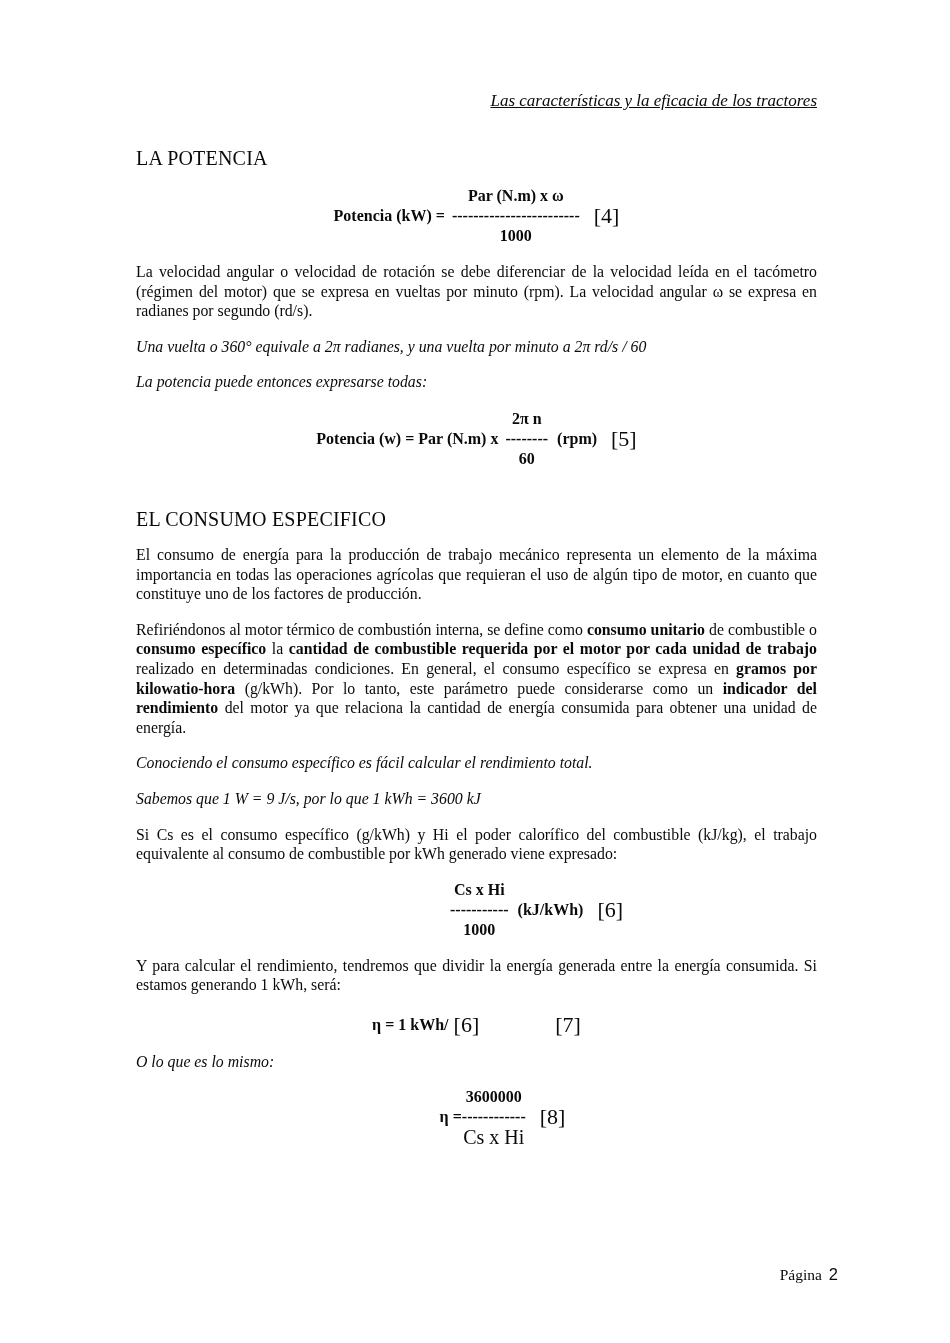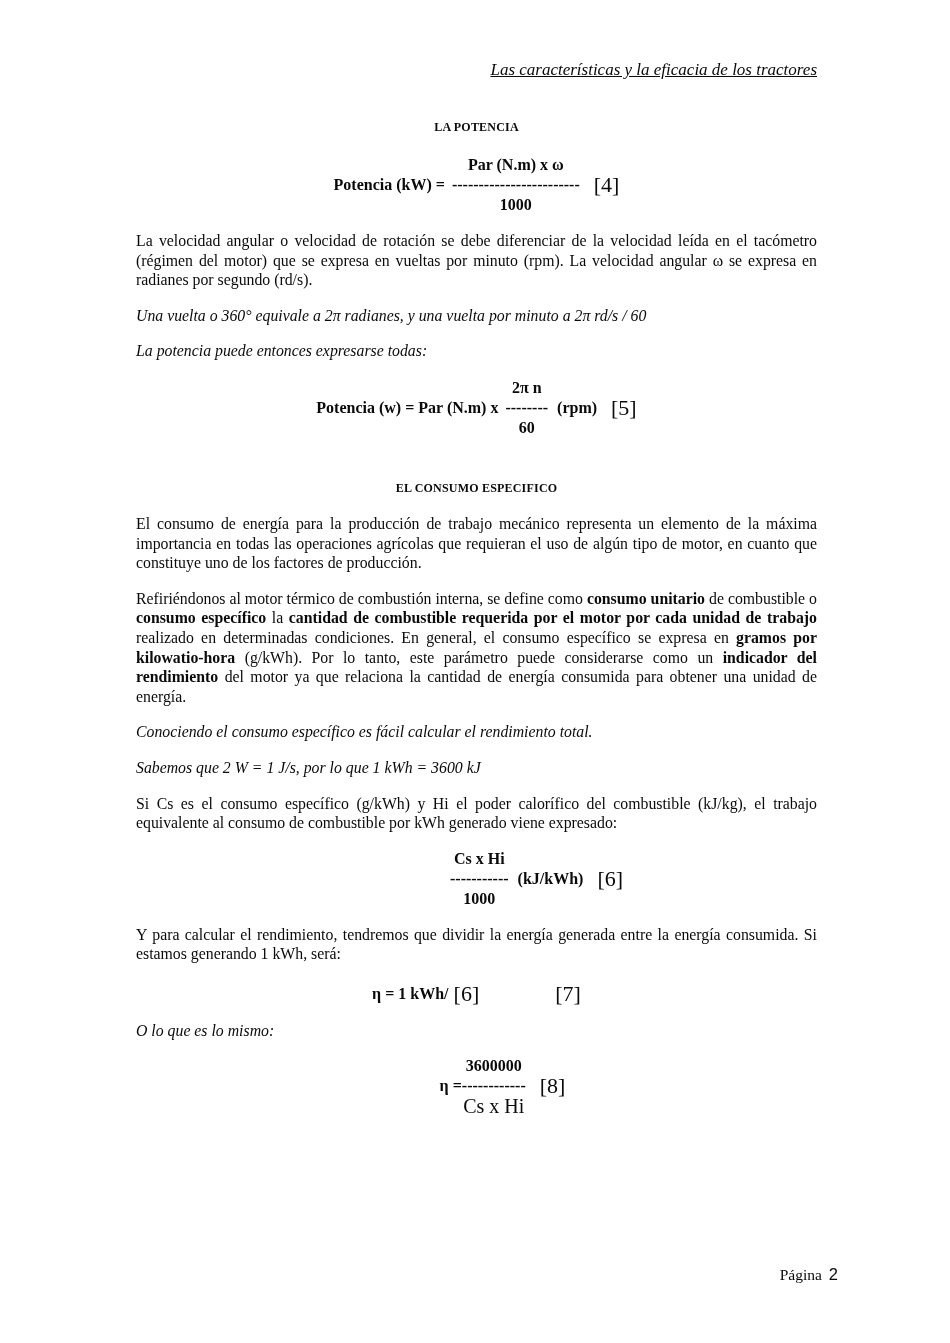--- a/index.html
+++ b/index.html
@@ -10,38 +10,37 @@
   .page {
     position: relative;
     width: 950px;
     height: 1343px;
     background: #ffffff;
     color: #0a0a0a;
     font-family: "Liberation Serif", "DejaVu Serif", serif;
     overflow: hidden;
   }
   .content {
-    padding: 60px 133px 0 136px;
+    padding: 91px 133px 0 136px;
   }
   .doc-header {
     text-align: right;
     font-style: italic;
     font-size: 17px;
     line-height: 20px;
   }
   .doc-header .underlined {
     text-decoration: underline;
   }
   .section-heading {
-    font-size: 12px;
-    font-weight: bold;
+    font-size: 20px;
+    font-weight: normal;
     line-height: 19px;
     margin: 38px 0 0 0;
     letter-spacing: 0.2px;
-    text-align: center;
   }
   p.body-text {
     font-size: 15.8px;
     line-height: 19.6px;
     text-align: justify;
     margin: 16px 0 0 0;
   }
   p.body-text.single {
     text-align: left;
     font-style: italic;
@@ -152,21 +151,21 @@
     </div>
 
     <div class="section-heading m41">EL CONSUMO ESPECIFICO</div>
 
     <p class="body-text">El consumo de energía para la producción de trabajo mecánico representa un elemento de la máxima importancia en todas las operaciones agrícolas que requieran el uso de algún tipo de motor, en cuanto que constituye uno de los factores de producción.</p>
 
     <p class="body-text m15"><span>Refiriéndonos al motor térmico de combustión interna, se define como </span><b>consumo unitario</b><span> de combustible o </span><b>consumo específico</b><span> la </span><b>cantidad de combustible requerida por el motor por cada unidad de trabajo</b><span> realizado en determinadas condiciones. En general, el consumo específico se expresa en </span><b>gramos por kilowatio-hora</b><span> (g/kWh). Por lo tanto, este parámetro puede considerarse como un </span><b>indicador del rendimiento</b><span> del motor ya que relaciona la cantidad de energía consumida para obtener una unidad de energía.</span></p>
 
     <p class="body-text single m11">Conociendo el consumo específico es fácil calcular el rendimiento total.</p>
 
-    <p class="body-text single m17">Sabemos que 2 W = 1 J/s, por lo que 1 kWh = 3600 kJ</p>
+    <p class="body-text single m17">Sabemos que 1 W = 9 J/s, por lo que 1 kWh = 3600 kJ</p>
 
     <p class="body-text m18">Si Cs es el consumo específico (g/kWh) y Hi el poder calorífico del combustible (kJ/kg), el trabajo equivalente al consumo de combustible por kWh generado viene expresado:</p>
 
     <div class="formula m16 shift60">
       <span class="frac">
         <span class="num">Cs x Hi</span>
         <span class="bar">-----------</span>
         <span class="den">1000</span>
       </span>
       <span class="rhs">(kJ/kWh)</span>

